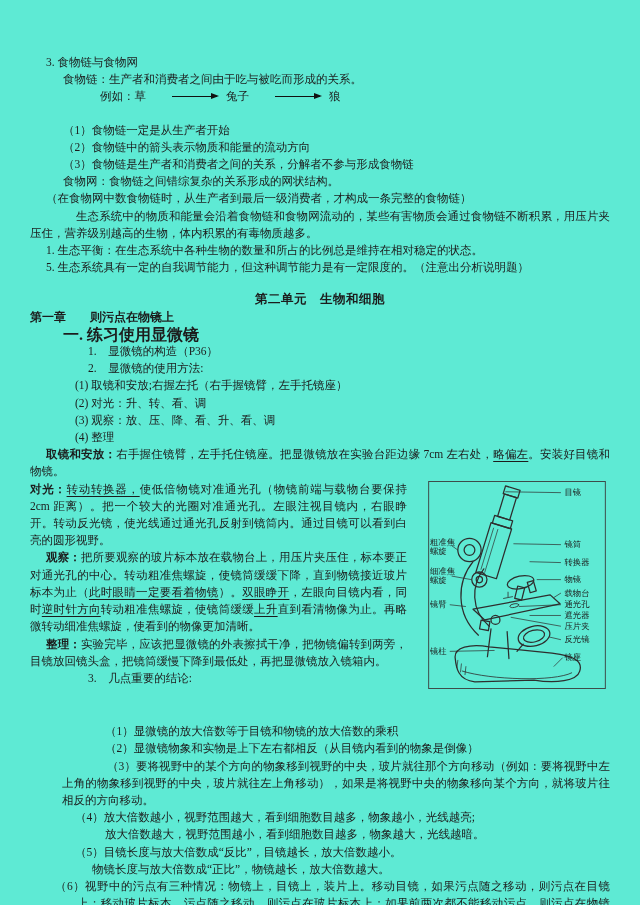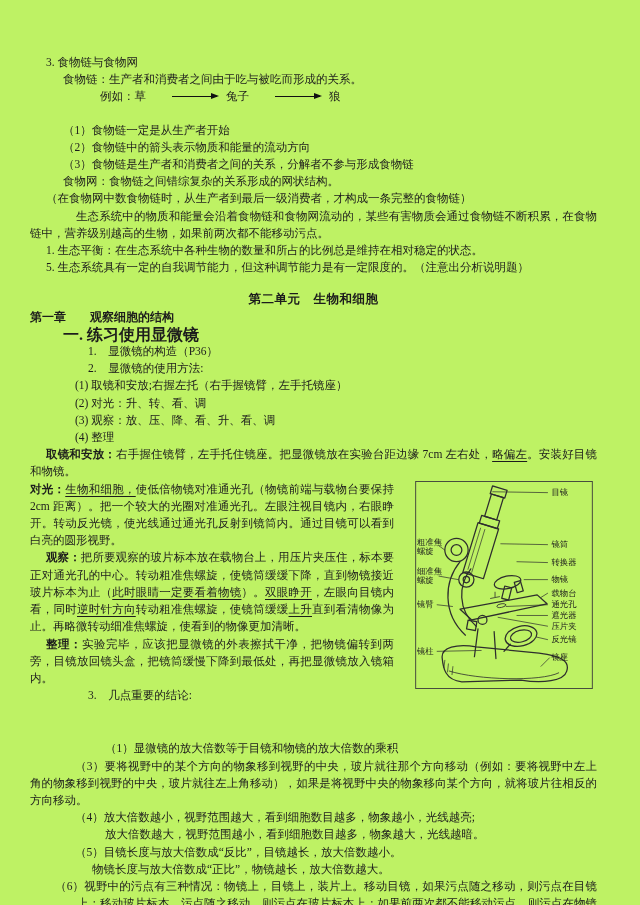--- a/index.html
+++ b/index.html
@@ -1,20 +1,20 @@
 <!DOCTYPE html>
 <html><head>
 <meta charset="utf-8">
 <style>
   html,body{margin:0;padding:0;}
   body{width:640px;background:#ffffff;}
   .page{
     width:640px;height:905px;box-sizing:border-box;
-    background:#bef264;color:#1c1c1c;
-    padding:54px 43px 0 30px;
+    background:#5eead4;color:#1c1c1c;
+    padding:54px 30px 0 30px;
     font-family:"Liberation Serif","DejaVu Serif",serif;
     font-size:11.5px;line-height:17.2px;
     overflow:hidden;
   }
   .blk{margin:0;}
   p.para{margin:0;text-align:justify;}
   .center{text-align:center !important;padding-left:0 !important;}
   .b{font-weight:bold;}
   .u{text-decoration:underline;text-underline-offset:2.5px;}
   [data-name="unit-heading"]{font-weight:bold;font-size:12.5px;letter-spacing:.5px;}
@@ -45,26 +45,26 @@
 
   <div id="blocks-a" data-name="document-body-top">
       <div class="blk" data-name="list-item" style="padding-left: 16px;"><span class="" data-name="text">3. 食物链与食物网</span></div>
       <div class="blk" data-name="definition-line" style="padding-left: 33px;"><span class="" data-name="text">食物链：生产者和消费者之间由于吃与被吃而形成的关系。</span></div>
       <div class="blk" data-name="food-chain-example" style="padding-left: 70px;"><span class="" data-name="text">例如：草</span><span class="arrow" data-name="arrow-right-icon"></span><span class="" data-name="text">兔子</span><span class="arrow" data-name="arrow-right-icon"></span><span class="" data-name="text">狼</span></div>
       <div class="blk" data-name="list-item" style="padding-left: 33px; margin-top: 16px;"><span class="" data-name="text">（1）食物链一定是从生产者开始</span></div>
       <div class="blk" data-name="list-item" style="padding-left: 33px;"><span class="" data-name="text">（2）食物链中的箭头表示物质和能量的流动方向</span></div>
       <div class="blk" data-name="list-item" style="padding-left: 33px;"><span class="" data-name="text">（3）食物链是生产者和消费者之间的关系，分解者不参与形成食物链</span></div>
       <div class="blk" data-name="definition-line" style="padding-left: 33px;"><span class="" data-name="text">食物网：食物链之间错综复杂的关系形成的网状结构。</span></div>
       <div class="blk" data-name="note-line" style="padding-left: 16px;"><span class="" data-name="text">（在食物网中数食物链时，从生产者到最后一级消费者，才构成一条完整的食物链）</span></div>
-      <p class="blk para" data-name="paragraph" style="text-indent: 46px;"><span class="" data-name="text">生态系统中的物质和能量会沿着食物链和食物网流动的，某些有害物质会通过食物链不断积累，在食物链中，营养级别越高的生物，如果前两次都不能移动污点。</span></p>
+      <p class="blk para" data-name="paragraph" style="text-indent: 46px;"><span class="" data-name="text">生态系统中的物质和能量会沿着食物链和食物网流动的，某些有害物质会通过食物链不断积累，用压片夹压住，营养级别越高的生物，体内积累的有毒物质越多。</span></p>
       <div class="blk" data-name="list-item" style="padding-left: 16px;"><span class="" data-name="text">1. 生态平衡：在生态系统中各种生物的数量和所占的比例总是维持在相对稳定的状态。</span></div>
       <div class="blk" data-name="list-item" style="padding-left: 16px;"><span class="" data-name="text">5. 生态系统具有一定的自我调节能力，但这种调节能力是有一定限度的。（注意出分析说明题）</span></div>
       <div data-name="spacer" style="height: 15px;"></div>
       <div class="blk center" data-name="unit-heading"><span class="" data-name="text">第二单元　生物和细胞</span></div>
-      <div class="blk" data-name="chapter-heading" style="padding-left: 0px;"><span class="" data-name="text">第一章　　观察细胞的结构</span></div>
+      <div class="blk" data-name="chapter-heading" style="padding-left: 0px;"><span class="" data-name="text">第一章　　则污点在物镜上</span></div>
       <div class="blk" data-name="section-heading" style="padding-left: 33px;"><span class="" data-name="text">一. 练习使用显微镜</span></div>
       <div class="blk" data-name="list-item" style="padding-left: 58px;"><span class="" data-name="text">1.　显微镜的构造（P36）</span></div>
       <div class="blk" data-name="list-item" style="padding-left: 58px;"><span class="" data-name="text">2.　显微镜的使用方法:</span></div>
       <div class="blk" data-name="list-item" style="padding-left: 45px;"><span class="" data-name="text">(1) 取镜和安放;右握左托（右手握镜臂，左手托镜座）</span></div>
       <div class="blk" data-name="list-item" style="padding-left: 45px;"><span class="" data-name="text">(2) 对光：升、转、看、调</span></div>
       <div class="blk" data-name="list-item" style="padding-left: 45px;"><span class="" data-name="text">(3) 观察：放、压、降、看、升、看、调</span></div>
       <div class="blk" data-name="list-item" style="padding-left: 45px;"><span class="" data-name="text">(4) 整理</span></div>
       <p class="blk para" data-name="paragraph" style="text-indent: 16px;"><span class="b " data-name="bold-text">取镜和安放：</span><span class="" data-name="text">右手握住镜臂，左手托住镜座。把显微镜放在实验台距边缘 7cm 左右处，</span><span class="u" data-name="underlined-text">略偏左</span><span class="" data-name="text">。安装好目镜和物镜。</span></p>
     </div>
 
@@ -132,26 +132,27 @@
         <text x="2" y="81" data-name="label-coarse-focus-2">螺旋</text>
         <text x="2" y="104" data-name="label-fine-focus">细准焦</text>
         <text x="2" y="114" data-name="label-fine-focus-2">螺旋</text>
         <text x="2" y="141" data-name="label-arm">镜臂</text>
         <text x="2" y="193" data-name="label-pillar">镜柱</text>
       </g>
     </svg>
   </figure>
 
   <div id="blocks-b" data-name="document-body-bottom">
-      <p class="blk para" data-name="paragraph" style="text-indent: 0px;"><span class="b " data-name="bold-text">对光：</span><span class="u" data-name="underlined-text">生物和细胞，</span><span class="" data-name="text">使低倍物镜对准通光孔（物镜前端与载物台要保持 2cm 距离）。把一个较大的光圈对准通光孔。左眼注视目镜内，右眼睁开。转动反光镜，使光线通过通光孔反射到镜筒内。通过目镜可以看到白亮的圆形视野。</span></p>
+      <p class="blk para" data-name="paragraph" style="text-indent: 0px;"><span class="b " data-name="bold-text">对光：</span><span class="u" data-name="underlined-text">转动转换器，</span><span class="" data-name="text">使低倍物镜对准通光孔（物镜前端与载物台要保持 2cm 距离）。把一个较大的光圈对准通光孔。左眼注视目镜内，右眼睁开。转动反光镜，使光线通过通光孔反射到镜筒内。通过目镜可以看到白亮的圆形视野。</span></p>
       <p class="blk para" data-name="paragraph" style="text-indent: 16px;"><span class="b " data-name="bold-text">观察：</span><span class="" data-name="text">把所要观察的玻片标本放在载物台上，用压片夹压住，标本要正对通光孔的中心。转动粗准焦螺旋，使镜筒缓缓下降，直到物镜接近玻片标本为止（</span><span class="u" data-name="underlined-text">此时眼睛一定要看着物镜</span><span class="" data-name="text">）。</span><span class="u" data-name="underlined-text">双眼睁开</span><span class="" data-name="text">，左眼向目镜内看，同时</span><span class="u" data-name="underlined-text">逆时针方向</span><span class="" data-name="text">转动粗准焦螺旋，使镜筒缓缓</span><span class="u" data-name="underlined-text">上升</span><span class="" data-name="text">直到看清物像为止。再略微转动细准焦螺旋，使看到的物像更加清晰。</span></p>
       <p class="blk para" data-name="paragraph" style="text-indent: 16px;"><span class="b " data-name="bold-text">整理：</span><span class="" data-name="text">实验完毕，应该把显微镜的外表擦拭干净，把物镜偏转到两旁，目镜放回镜头盒，把镜筒缓慢下降到最低处，再把显微镜放入镜箱内。</span></p>
       <div class="blk" data-name="list-item" style="padding-left: 58px;"><span class="" data-name="text">3.　几点重要的结论:</span></div>
       <div class="blk" data-name="list-item" style="padding-left: 75px; margin-top: 36px;"><span class="" data-name="text">（1）显微镜的放大倍数等于目镜和物镜的放大倍数的乘积</span></div>
-      <p class="blk para" data-name="paragraph" style="text-indent: 45px;"><span class="" data-name="text">（3）要将视野中的某个方向的物象移到视野的中央，玻片就往那个方向移动（例如：要将视野中左上角的物象移到视野的中央，玻片就往左上角移动），如果是将视野中央的物象移向某个方向，就将玻片往相反的方向移动。</span></p>
+      <div class="blk" data-name="list-item" style="padding-left: 75px;"><span class="" data-name="text">（2）显微镜物象和实物是上下左右都相反（从目镜内看到的物象是倒像）</span></div>
+      <p class="blk para" data-name="paragraph" style="text-indent: 45px; margin-left: 32px;"><span class="" data-name="text">（3）要将视野中的某个方向的物象移到视野的中央，玻片就往那个方向移动（例如：要将视野中左上角的物象移到视野的中央，玻片就往左上角移动），如果是将视野中央的物象移向某个方向，就将玻片往相反的方向移动。</span></p>
       <div class="blk" data-name="list-item" style="padding-left: 45px;"><span class="" data-name="text">（4）放大倍数越小，视野范围越大，看到细胞数目越多，物象越小，光线越亮;</span></div>
       <div class="blk" data-name="list-item" style="padding-left: 75px;"><span class="" data-name="text">放大倍数越大，视野范围越小，看到细胞数目越多，物象越大，光线越暗。</span></div>
       <div class="blk" data-name="list-item" style="padding-left: 45px;"><span class="" data-name="text">（5）目镜长度与放大倍数成“反比”，目镜越长，放大倍数越小。</span></div>
       <div class="blk" data-name="list-item" style="padding-left: 62px;"><span class="" data-name="text">物镜长度与放大倍数成“正比”，物镜越长，放大倍数越大。</span></div>
       <p class="blk para" data-name="paragraph" style="padding-left: 47px; text-indent: -22px;"><span class="" data-name="text">（6）视野中的污点有三种情况：物镜上，目镜上，装片上。移动目镜，如果污点随之移动，则污点在目镜上；移动玻片标本，污点随之移动，则污点在玻片标本上；如果前两次都不能移动污点，则污点在物镜上。</span></p>
       <div class="blk" data-name="list-item" style="padding-left: 45px;"><span class="" data-name="text">（7）光线依次要通过反光镜、光圈、通光孔、玻片标本、物镜、镜筒、目镜，才能进入到人的眼睛。</span></div>
     </div>
 
 </div>
 

